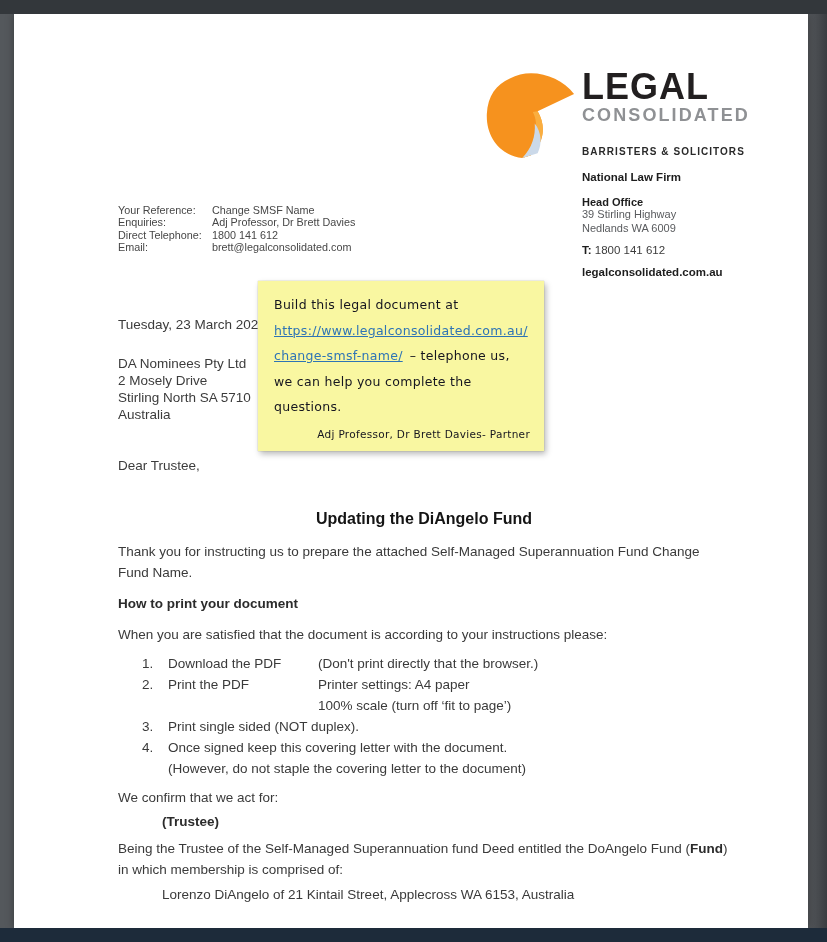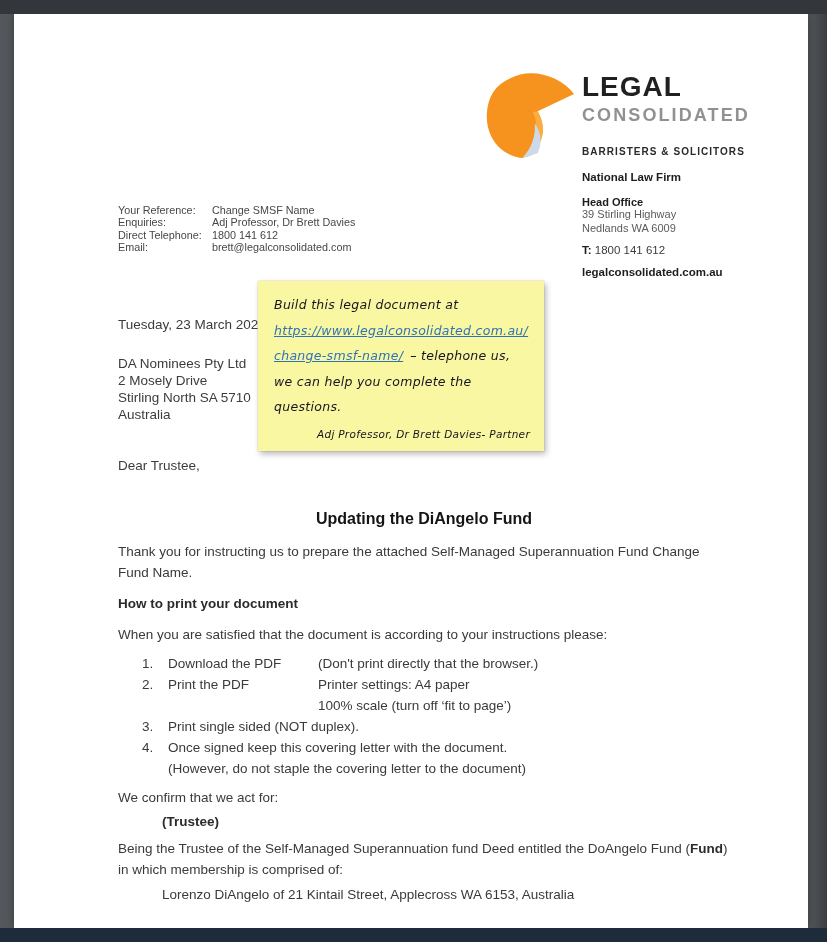--- a/index.html
+++ b/index.html
@@ -14,21 +14,21 @@
               background:linear-gradient(90deg,#54575b 0%,#4a4d51 45%,#3a3d41 100%); z-index:5; }
   .bottombar{ position:absolute; left:0; top:928px; width:827px; height:14px; background:#1d2b3a; z-index:30; }
 
   
   .page { position:absolute; left:14px; top:14px; width:794px; height:914px; background:#ffffff;
           box-shadow:0 0 8px rgba(0,0,0,.35); z-index:10; }
 
   
   .logo { position:absolute; left:466px; top:54px; width:98px; height:92px; }
   .brand { position:absolute; left:568px; top:56px; }
-  .brand-legal { font-size:28px; font-weight:800; letter-spacing:1px; color:#221f20; line-height:33px; }
+  .brand-legal { font-size:36px; font-weight:800; letter-spacing:1px; color:#221f20; line-height:33px; }
   .brand-consolidated { font-size:18px; font-weight:600; letter-spacing:2.1px; color:#8f9194; margin-top:2px; }
   .brand-barristers { font-size:10px; font-weight:700; letter-spacing:1.05px; color:#2a2a2a; margin-top:20px; }
   .firm-type { font-size:11.5px; font-weight:700; color:#1d1d1d; margin-top:14px; }
   .head-office { font-size:11px; font-weight:700; color:#1d1d1d; margin-top:13px; }
   .addr-line { font-size:11px; color:#595b5e; line-height:13.5px; }
   .phone-line { font-size:11.5px; color:#3c3c3c; margin-top:9px; }
   .phone-line b { color:#1d1d1d; }
   .website { font-size:11.5px; font-weight:700; color:#1d1d1d; margin-top:10px; }
 
   
@@ -37,21 +37,21 @@
   .reflabel { width:94px; }
 
   
   .dateline { position:absolute; left:104px; top:303px; font-size:13.5px; color:#3c3c3c; }
   .recipient { position:absolute; left:104px; top:341px; font-size:13.5px; color:#3c3c3c; line-height:17px; }
   .salutation { position:absolute; left:104px; top:444px; font-size:13.5px; color:#3c3c3c; }
 
   
   .note { position:absolute; left:258px; top:281px; width:286px; height:170px; background:#f9f7a1;
           box-shadow:2px 3px 6px rgba(0,0,0,.28), 0 0 1px rgba(140,140,60,.6); z-index:20;
-          padding:11px 14px 8px 16px; font-family:"DejaVu Sans",sans-serif; font-style:italic;
+          padding:11px 14px 8px 16px; font-family:"DejaVu Sans",sans-serif; 
           font-size:12.5px; letter-spacing:.3px; color:#15151f; line-height:25.5px; }
   .note a, .note .note-link { color:#2e74b5; text-decoration:underline; cursor:pointer; }
   .note-tail { margin-left:7px; }
   .note-sig { text-align:right; font-size:10.5px; margin-top:7px; line-height:14px; }
 
   
   .letterbody { position:absolute; left:104px; top:483px; width:612px; font-size:13.5px; color:#3a3a3a; line-height:21px; }
   .t-title { text-align:center; font-size:16px; font-weight:700; color:#141414; line-height:20px; margin:12px 0 12px; }
   .p-intro { margin:0 0 10px; }
   .h-print { font-size:13.5px; font-weight:700; color:#2b2b2b; margin:0 0 10px; }

